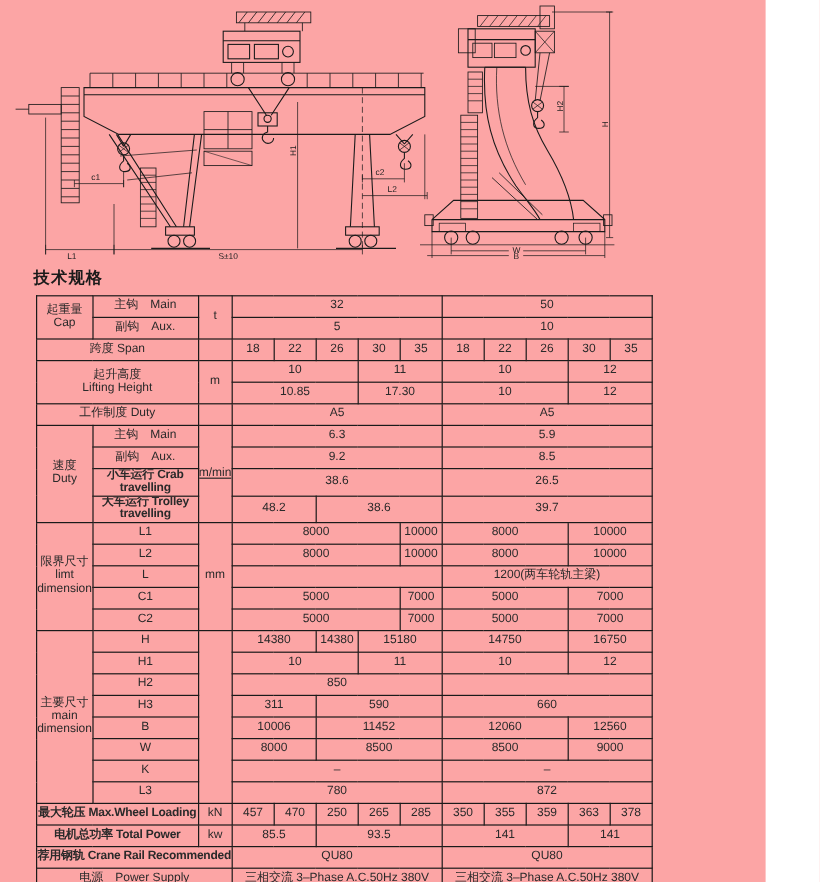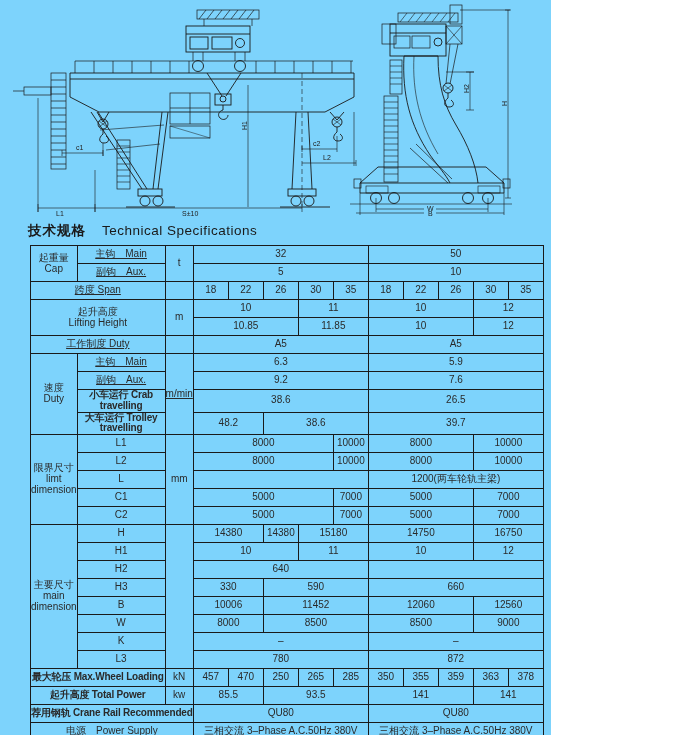--- a/index.html
+++ b/index.html
@@ -1,28 +1,28 @@
 <!DOCTYPE html>
 <html><head>
 <meta charset="utf-8">
 <style>
   html,body{margin:0;padding:0;background:#fff;}
-  .canvas{position:relative;width:551px;height:735px;background:#7dd3fc;overflow:hidden;
+  .canvas{position:relative;width:638px;height:735px;background:#fca5a5;overflow:hidden;
           font-family:"Liberation Sans",sans-serif;color:#1a1a1a;}
   svg text{font-family:"Liberation Sans",sans-serif;fill:#222;}
   .title-row{display:flex;align-items:baseline;gap:16px;padding:2px 0 0 28px;height:20px;}
   .title-zh{font-size:13.5px;font-weight:bold;letter-spacing:1px;}
   .title-en{font-size:13.5px;letter-spacing:0.5px;}
   table.spec{border-collapse:collapse;table-layout:fixed;margin:3px 0 0 30px;
              border:1.5px solid #1a1a1a;}
   table.spec td{border:1px solid #1a1a1a;height:17px;font-size:10px;text-align:center;
                 padding:0;overflow:hidden;white-space:pre-line;line-height:1.08;color:#2a2a2a;}
   td.lab{font-size:9px;line-height:1.15;}
   td.labs{font-size:8.5px;}
-  td.sub{text-align:left;padding-left:8px;font-size:9.5px;text-decoration:underline;}
+  td.sub{text-align:left;padding-left:8px;font-size:9.5px;}
   td.dim{text-align:left;padding-left:20px;font-size:10px;}
   td.subs{text-align:left;padding-left:5px;font-size:8.5px;letter-spacing:-0.2px;font-weight:bold;}
   td.unit{font-size:10px;}
   td.usm{font-size:8px;text-decoration:underline;}
   td.note{font-size:6.5px;}
   td.psup{font-size:8.5px;}
   td.mut{color:#999;margin-top:11px;}
 </style>
 </head>
 <body>
@@ -190,21 +190,20 @@
       <text x="464" y="94" transform="rotate(-90 466,91)">H2</text>
       <text x="502" y="107" transform="rotate(-90 504,104)">H</text>
       <text x="427" y="211">W</text>
       <text x="428" y="215" dy="0" transform="translate(0,1)">B</text>
     </g>
   </svg>
 
   
   <div class="title-row">
     <span class="title-zh">技术规格</span>
-    <span class="title-en">Technical Specifications</span>
   </div>
 
   
   <table class="spec">
       <colgroup>
         <col style="width: 38px;">
         <col style="width: 88px;">
         <col style="width: 27px;">
         <col style="width: 35px;">
         <col style="width: 35px;">
@@ -249,42 +248,42 @@
           <td colspan="2" rowspan="2" class="lab">起升高度
 Lifting  Height</td>
           <td rowspan="2" class="unit">m</td>
           <td colspan="3" class="">10</td>
           <td colspan="2" class="">11</td>
           <td colspan="3" class="">10</td>
           <td colspan="2" class="">12</td>
         </tr>
         <tr>
           <td colspan="3" class=" mut">10.85</td>
-          <td colspan="2" class=" mut">11.85</td>
+          <td colspan="2" class=" mut">17.30</td>
           <td colspan="3" class=" mut">10</td>
           <td colspan="2" class=" mut">12</td>
         </tr>
         <tr>
           <td colspan="2" class="sub">工作制度 Duty</td>
           <td class=""></td>
           <td colspan="5" class="">A5</td>
           <td colspan="5" class="">A5</td>
         </tr>
         <tr>
           <td rowspan="4" class="lab">速度
 Duty</td>
           <td class="sub">主钩　Main</td>
           <td rowspan="4" class="unit usm">m/min</td>
           <td colspan="5" class=" mut">6.3</td>
           <td colspan="5" class="">5.9</td>
         </tr>
         <tr>
           <td class="sub">副钩　Aux.</td>
           <td colspan="5" class=" mut">9.2</td>
-          <td colspan="5" class=" mut">7.6</td>
+          <td colspan="5" class=" mut">8.5</td>
         </tr>
         <tr>
           <td class="subs">小车运行 Crab travelling</td>
           <td colspan="5" class="">38.6</td>
           <td colspan="5" class="">26.5</td>
         </tr>
         <tr>
           <td class="subs">大车运行 Trolley travelling</td>
           <td colspan="2" class="">48.2</td>
           <td colspan="3" class="">38.6</td>
@@ -341,26 +340,26 @@
         </tr>
         <tr>
           <td class="dim">H1</td>
           <td colspan="3" class="">10</td>
           <td colspan="2" class="">11</td>
           <td colspan="3" class="">10</td>
           <td colspan="2" class="">12</td>
         </tr>
         <tr>
           <td class="dim">H2</td>
-          <td colspan="5" class=" mut">640</td>
+          <td colspan="5" class=" mut">850</td>
           <td colspan="5" class=""></td>
         </tr>
         <tr>
           <td class="dim">H3</td>
-          <td colspan="2" class="">330</td>
+          <td colspan="2" class="">311</td>
           <td colspan="3" class=" mut">590</td>
           <td colspan="5" class="">660</td>
         </tr>
         <tr>
           <td class="dim">B</td>
           <td colspan="2" class="">10006</td>
           <td colspan="3" class=" mut">11452</td>
           <td colspan="3" class="">12060</td>
           <td colspan="2" class="">12560</td>
         </tr>
@@ -389,21 +388,21 @@
           <td class=" mut">250</td>
           <td class=" mut">265</td>
           <td class=" mut">285</td>
           <td class="">350</td>
           <td class="">355</td>
           <td class="">359</td>
           <td class="">363</td>
           <td class="">378</td>
         </tr>
         <tr>
-          <td colspan="2" class="subs">起升高度 Total Power</td>
+          <td colspan="2" class="subs">电机总功率 Total Power</td>
           <td class="unit">kw</td>
           <td colspan="2" class=" mut">85.5</td>
           <td colspan="3" class=" mut">93.5</td>
           <td colspan="3" class=" mut">141</td>
           <td colspan="2" class=" mut">141</td>
         </tr>
         <tr>
           <td colspan="3" class="subs">荐用钢轨 Crane Rail Recommended</td>
           <td colspan="5" class="">QU80</td>
           <td colspan="5" class="">QU80</td>

